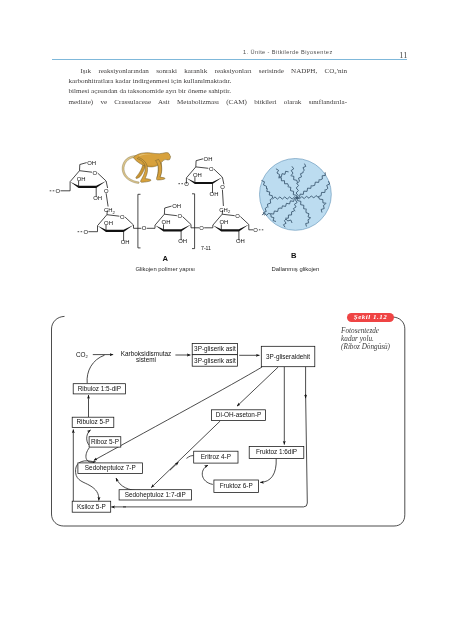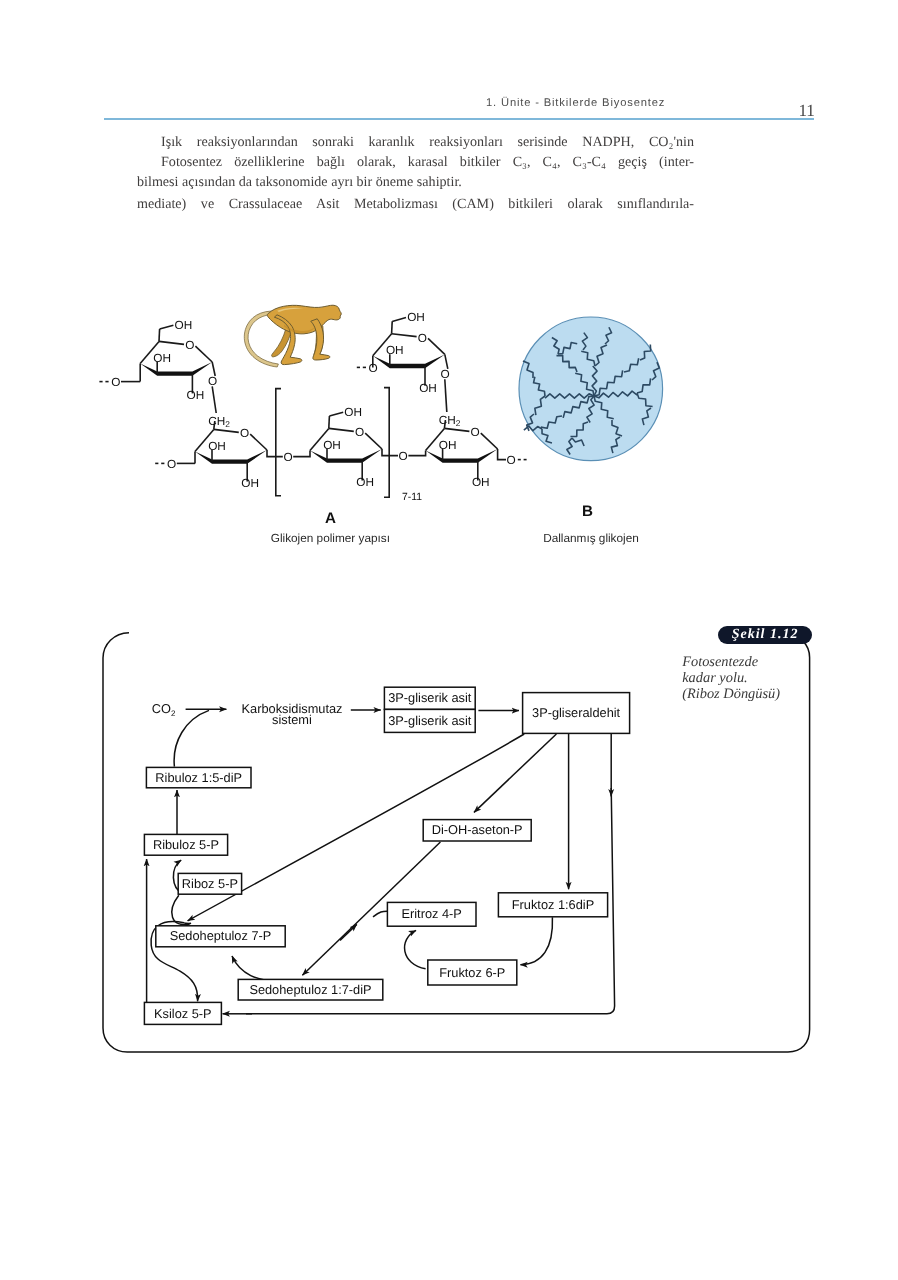--- a/index.html
+++ b/index.html
@@ -18,36 +18,36 @@
   .bd{stroke:#1a1a1a;stroke-width:0.8;fill:none;}
   .wg{fill:#111;}
   .al{font-family:"Liberation Sans",sans-serif;font-size:5.9px;fill:#111;text-anchor:middle;}
   .sb{font-size:4.2px;}
   .sub711{font-family:"Liberation Sans",sans-serif;font-size:5.2px;fill:#111;}
   .nb{fill:#fff;stroke:#111;stroke-width:0.75;}
   .nt{font-family:"Liberation Sans",sans-serif;font-size:6.4px;fill:#111;text-anchor:middle;}
   .ln{fill:none;stroke:#111;stroke-width:0.75;}
   .figlbl{font-family:"Liberation Sans",sans-serif;font-size:7.6px;font-weight:bold;fill:#111;text-anchor:middle;}
   .figcap{font-family:"Liberation Sans",sans-serif;font-size:5.9px;fill:#2a2a2a;text-anchor:middle;}
-  .pill{position:absolute;background:#0f172a;border-radius:6px;margin-left:12px;}
+  .pill{position:absolute;background:#ef4444;border-radius:6px;}
   .pill-txt{font-family:"Liberation Serif",serif;font-style:italic;font-weight:bold;font-size:7.0px;
              color:#fff;text-align:center;letter-spacing:0.5px;}
   .sidecap{position:absolute;font-family:"Liberation Serif",serif;font-style:italic;font-size:7.2px;
             color:#3a3a3a;line-height:7.8px;}
 </style>
 </head>
 <body>
 
 <div id="page">
   <div class="hdr-rule"></div>
   <div class="hdr-txt">1. Ünite - Bitkilerde Biyosentez</div>
   <div class="pageno">11</div>
   <div class="body-txt">
     <div class="ln-t ind">Işık reaksiyonlarından sonraki karanlık reaksiyonları serisinde NADPH, CO₂'nin</div>
-    <div class="ln-t ind">Fotosentez özelliklerine bağlı olarak, karasal bitkiler C₃, C₄, C₃-C₄ geçiş (inter-</div>
+    <div class="ln-t last">karbonhitratlara kadar indirgenmesi için kullanılmaktadır.</div>
     <div class="ln-t last">bilmesi açısından da taksonomide ayrı bir öneme sahiptir.</div>
     <div class="ln-t">mediate) ve Crassulaceae Asit Metabolizması (CAM) bitkileri olarak sınıflandırıla-</div>
   </div>
 
   <svg class="art" width="449" height="640" viewBox="0 0 449 640">
     <defs>
       <marker id="ah" viewBox="0 0 10 10" refX="9.4" refY="5" markerWidth="5.2" markerHeight="5.2" orient="auto-start-reverse" markerUnits="strokeWidth">
         <path d="M0,1.2 L10,5 L0,8.8 L2.4,5 Z" fill="#111"></path>
       </marker>
     </defs>

